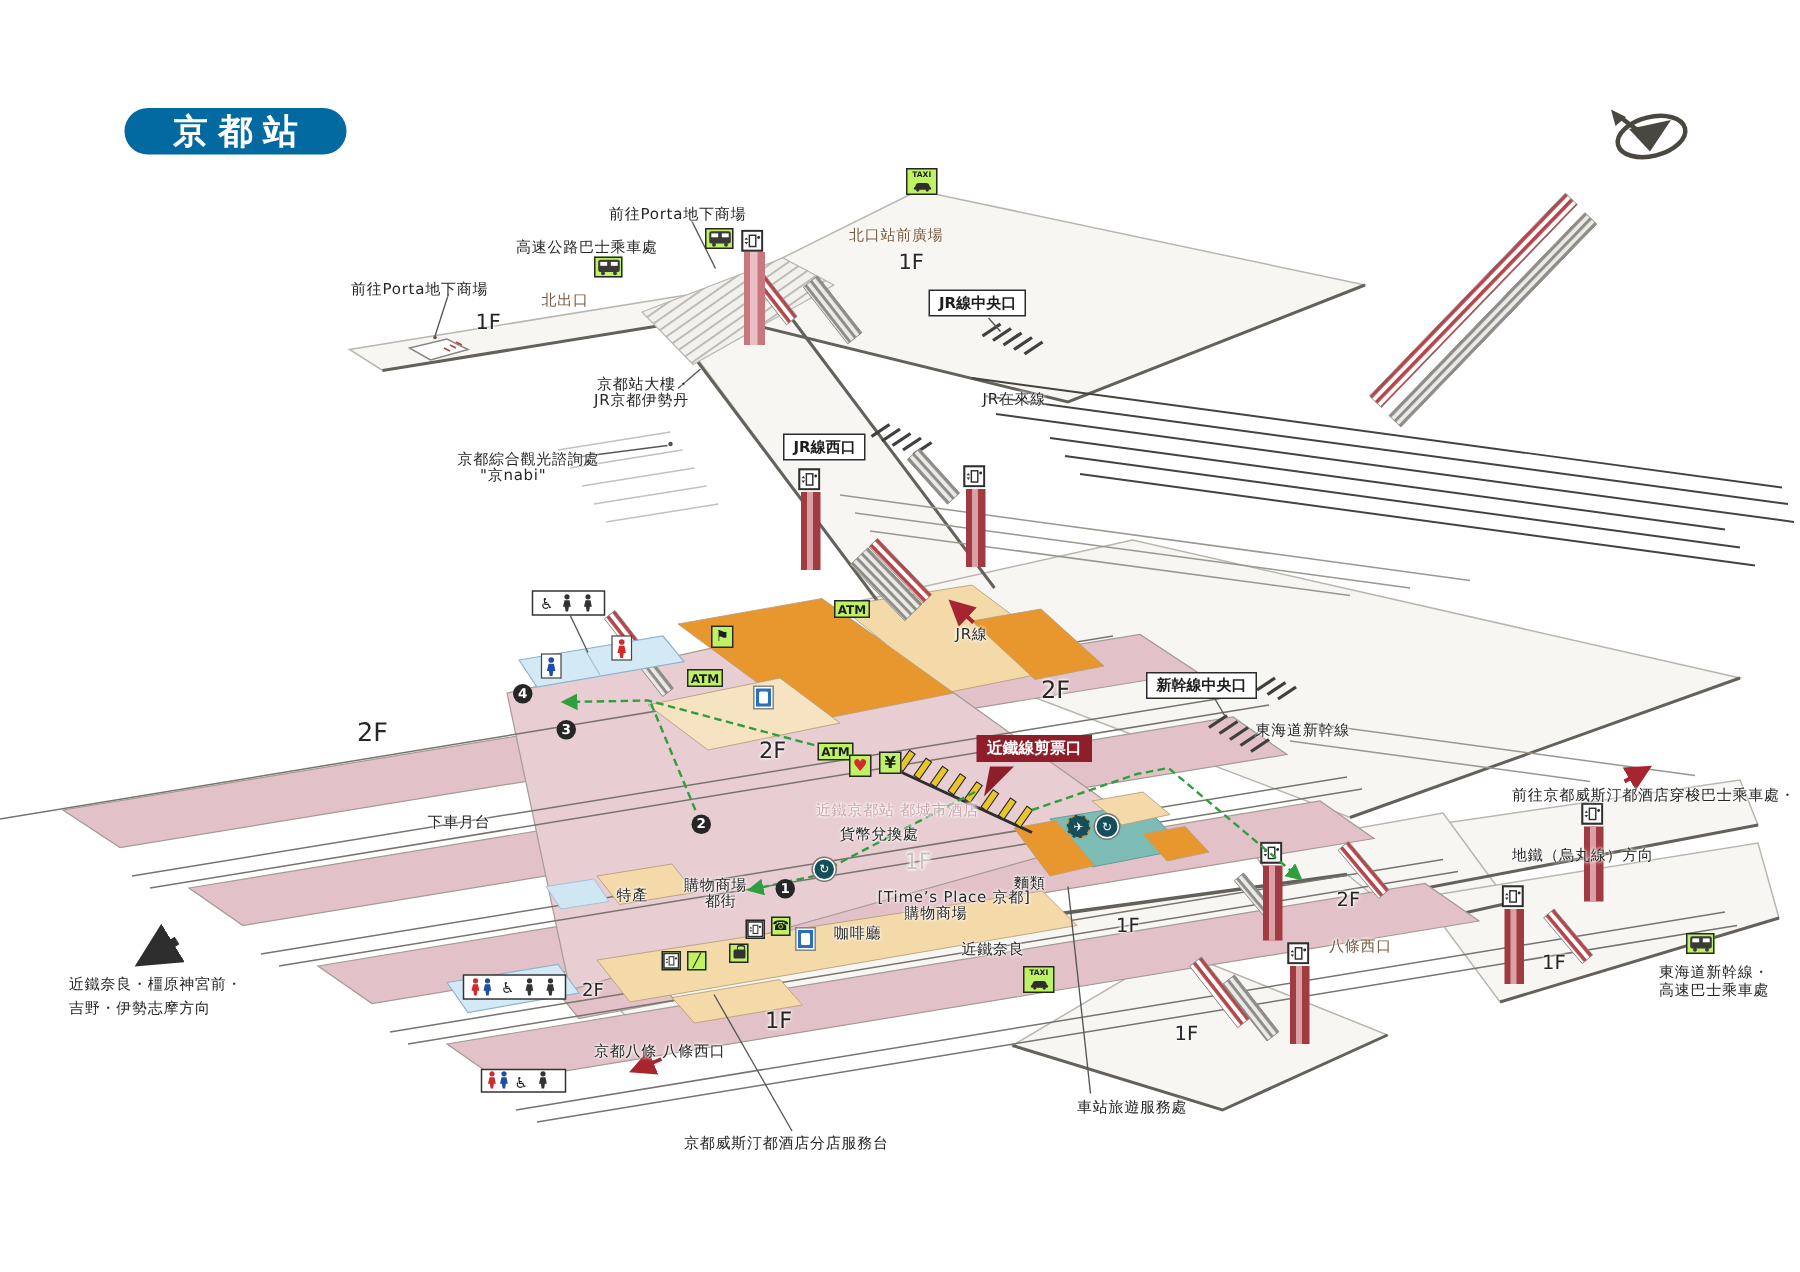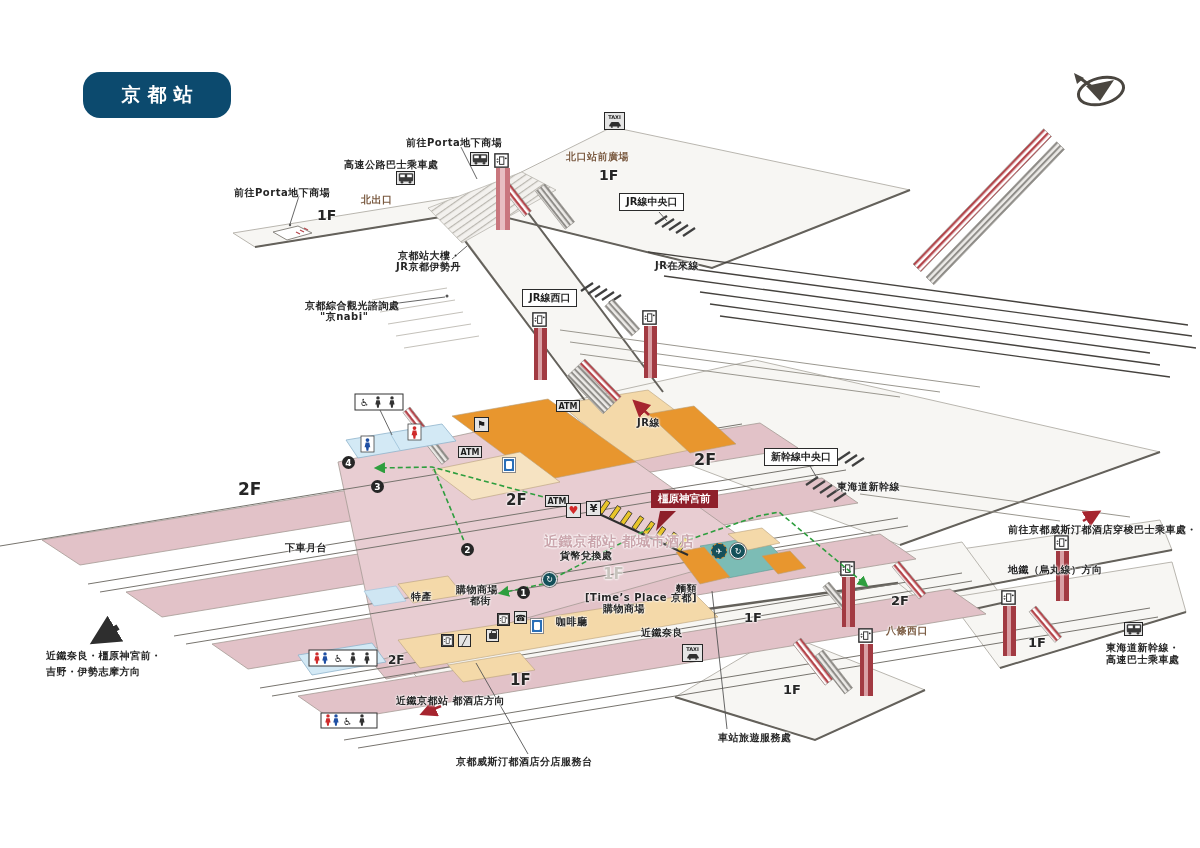--- a/index.html
+++ b/index.html
@@ -1,34 +1,34 @@
 <!DOCTYPE html>
 <html><head>
 <meta charset="utf-8">
 <style>
   html,body{margin:0;padding:0;background:#fff;}
   .stage{position:relative;width:1200px;height:848px;background:#fff;overflow:hidden;
          font-family:"DejaVu Sans",sans-serif;}
   .stage svg.scene{position:absolute;left:0;top:0;}
-  .lb{position:absolute;font-size:10px;font-weight:700;color:#262626;white-space:nowrap;
+  .lb{position:absolute;font-size:10px;font-weight:400;color:#262626;white-space:nowrap;
       letter-spacing:.5px;text-shadow:0 0 2px #fff,0 0 2px #fff,0 0 3px #fff;}
   .brown{color:#7a5a40;}
-  .wm-pink{color:#cba6ad;font-size:14px;}
+  .wm-pink{color:#cba6ad;font-size:10px;}
   .wm-gray{color:#c7c3bd;}
   .fl{letter-spacing:0;}
-  .title-pill{position:absolute;left:83px;top:72px;width:148px;height:46px;background:#0c4a6e;
+  .title-pill{position:absolute;left:83px;top:72px;width:148px;height:31px;background:#0369a1;
       border-radius:17px;color:#fff;display:flex;align-items:center;justify-content:center;
-      font-size:19px;font-weight:700;letter-spacing:7px;text-indent:7px;}
+      font-size:23px;font-weight:700;letter-spacing:7px;text-indent:7px;}
   .boxlb{position:absolute;background:#fff;border:1.6px solid #2b2b2b;padding:1px 6px;
       font-size:10px;font-weight:700;white-space:nowrap;color:#1d1d1d;}
   .callout{position:absolute;background:#8e1f2a;color:#fff;padding:2px 7px;font-size:10.5px;
       font-weight:700;white-space:nowrap;}
   .stop{position:absolute;width:13px;height:13px;border-radius:50%;background:#262626;color:#fff;
       font-size:9px;font-weight:700;display:flex;align-items:center;justify-content:center;}
-  .badge{position:absolute;background:#e5e5e5;border:1.2px solid #262626;font-weight:700;color:#1d1d1d;
+  .badge{position:absolute;background:#bef264;border:1.2px solid #262626;font-weight:700;color:#1d1d1d;
       display:flex;align-items:center;justify-content:center;box-sizing:border-box;}
   .badge.atm{width:24px;height:12px;font-size:8px;letter-spacing:0;}
   .badge.sq{width:15px;height:15px;font-size:11px;}
   .badge.heart{color:#d32a2a;}
   .badge.taxi{width:21px;height:18px;flex-direction:column;font-size:5px;line-height:6px;gap:0;}
   .badge.busb{width:19px;height:14px;}
   .badge.tiny{width:13px;height:13px;font-size:9px;}
   .badge.vend{background:#2a6fb8;border-color:#fff;box-shadow:0 0 0 1px #888;width:12px;height:14px;}
   .badge.vend i{display:block;width:6px;height:8px;background:#fff;border-radius:1px;}
   .circ{position:absolute;border-radius:50%;background:#15505a;color:#fff;display:flex;
@@ -389,21 +389,21 @@
 <div class="lb" style="left:398px;top:249px">京都站大樓・</div>
 <div class="lb" style="left:396px;top:260px">JR京都伊勢丹</div>
 <div class="lb" style="left:305px;top:299px">京都綜合觀光諮詢處</div>
 <div class="lb" style="left:320px;top:310px">"京nabi"</div>
 <div class="boxlb" style="left:522px;top:289px">JR線西口</div>
 <div class="lb" style="left:637px;top:416px">JR線</div>
 
 <div class="lb fl" style="left:694px;top:450px;font-size:16px">2F</div>
 <div class="boxlb" style="left:764px;top:448px">新幹線中央口</div>
 <div class="lb" style="left:837px;top:480px">東海道新幹線</div>
-<div class="callout" style="left:651px;top:490px">橿原神宮前</div>
+<div class="callout" style="left:651px;top:490px">近鐵線剪票口</div>
 <div class="lb fl" style="left:506px;top:491px;font-size:15px">2F</div>
 <div class="lb wm-pink" style="left:544px;top:533px">近鐵京都站 都城市酒店</div>
 <div class="lb" style="left:560px;top:549px">貨幣兌換處</div>
 <div class="lb fl wm-gray" style="left:603px;top:565px;font-size:15px">1F</div>
 <div class="lb" style="left:676px;top:582px">麵類</div>
 <div class="lb" style="left:585px;top:591px">[Time’s Place 京都]</div>
 <div class="lb" style="left:603px;top:602px">購物商場</div>
 <div class="lb" style="left:456px;top:583px">購物商場</div>
 <div class="lb" style="left:470px;top:594px">都街</div>
 <div class="lb" style="left:411px;top:590px">特產</div>
@@ -412,21 +412,21 @@
 <div class="lb" style="left:285px;top:541px">下車月台</div>
 <div class="lb fl" style="left:238px;top:479px;font-size:17px">2F</div>
 <div class="lb fl" style="left:388px;top:653px;font-size:12px">2F</div>
 <div class="lb fl" style="left:510px;top:671px;font-size:15px">1F</div>
 <div class="lb fl" style="left:744px;top:610px;font-size:13px">1F</div>
 
 <div class="lb brown" style="left:886px;top:624px">八條西口</div>
 <div class="lb fl" style="left:891px;top:593px;font-size:13px">2F</div>
 <div class="lb fl" style="left:1028px;top:635px;font-size:13px">1F</div>
 <div class="lb fl" style="left:783px;top:682px;font-size:13px">1F</div>
-<div class="lb" style="left:396px;top:694px">近鐵京都站 都酒店方向</div>
+<div class="lb" style="left:396px;top:694px">京都八條 八條西口</div>
 <div class="lb" style="left:46px;top:649px">近鐵奈良・橿原神宮前・</div>
 <div class="lb" style="left:46px;top:665px">吉野・伊勢志摩方向</div>
 <div class="lb" style="left:456px;top:755px">京都威斯汀都酒店分店服務台</div>
 <div class="lb" style="left:718px;top:731px">車站旅遊服務處</div>
 <div class="lb" style="left:1106px;top:641px">東海道新幹線・</div>
 <div class="lb" style="left:1106px;top:653px">高速巴士乘車處</div>
 <div class="lb" style="left:1008px;top:523px">前往京都威斯汀都酒店穿梭巴士乘車處・</div>
 <div class="lb" style="left:1008px;top:563px">地鐵（烏丸線）方向</div>
 
 <div class="stop" style="left:342px;top:456px">4</div>

